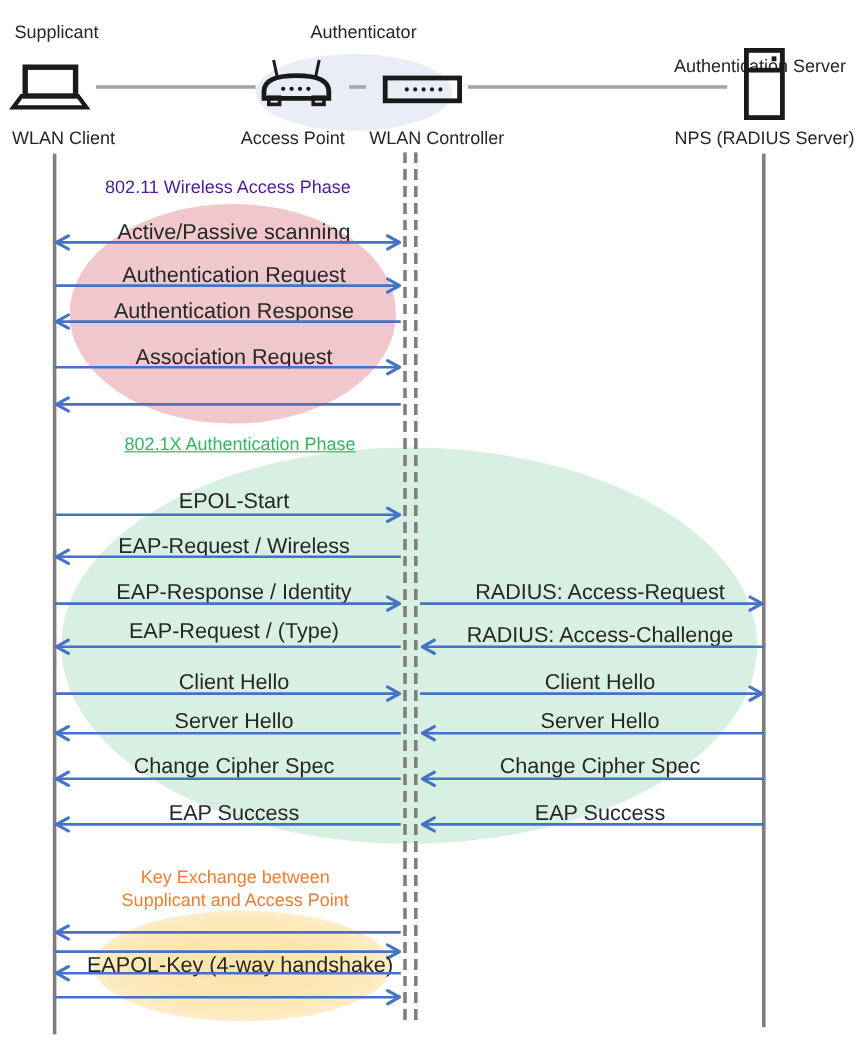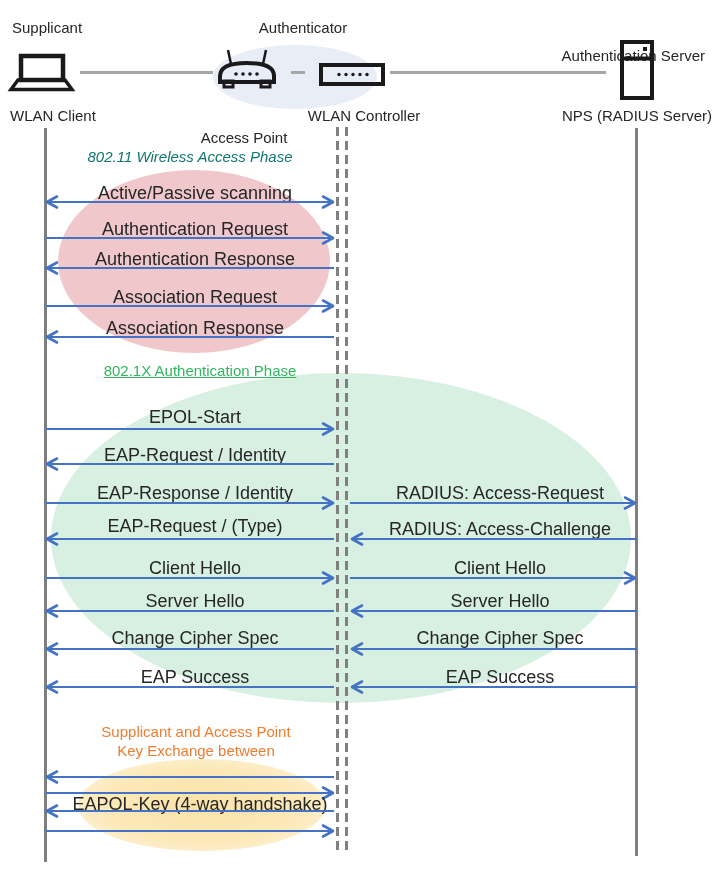--- a/index.html
+++ b/index.html
@@ -11,21 +11,21 @@
   .el-phase2{left:51px;top:373px;width:580px;height:330px;background:#D7F0E1;}
   .el-phase3{left:78px;top:759px;width:248px;height:92px;
              background:radial-gradient(ellipse at center,#FBE3A9 0%,#FCE8B8 55%,#FEF5DC 90%,#FFFBEF 100%);}
   .role{position:absolute;top:19px;font-size:15px;white-space:nowrap;}
   .devlbl{position:absolute;top:107px;font-size:15px;white-space:nowrap;text-align:center;}
   .conn{position:absolute;top:71px;height:3px;background:#A6A6A6;}
   .lifeline{position:absolute;width:3px;background:#7F7F7F;}
   .lifedash{position:absolute;width:3px;
             background:repeating-linear-gradient(to bottom,#808080 0px,#808080 9px,transparent 9px,transparent 14px);}
   .ptitle{position:absolute;font-size:15px;text-align:center;white-space:nowrap;line-height:19px;}
-  .t-red{color:#0f766e;font-style:italic;}
+  .t-red{color:#4c1d95;}
   .t-green{color:#33B560;}
   .t-orange{color:#ED7D31;}
   .msg-label{position:absolute;font-size:18px;text-align:center;white-space:nowrap;height:17px;}
   .lspan{left:50px;width:290px;}
   .rspan{left:355px;width:290px;}
   .arr{position:absolute;overflow:visible;}
   .sh{stroke:#4472C4;stroke-width:2.2;}
   .hd{stroke:#4472C4;stroke-width:2.6;fill:none;stroke-linecap:round;stroke-linejoin:round;}
   .icon{position:absolute;}
   .icon svg{display:block;overflow:visible;}
@@ -80,34 +80,34 @@
   </div>
   <div class="icon" style="left:620px;top:40px;">
     <svg width="34" height="60" viewBox="0 0 34 60">
       <rect class="ic" x="2" y="2" width="30" height="56" stroke-width="4" fill="#fff"></rect>
       <line class="ic" x1="2" y1="18.5" x2="32" y2="18.5" stroke-width="4"></line>
       <rect x="23" y="7" width="4" height="4" fill="#1a1a1a"></rect>
     </svg>
   </div>
 
   <div class="devlbl" style="left:10px;">WLAN Client</div>
-  <div class="devlbl" style="left:184px;width:120px;margin-top:22px;">Access Point</div>
+  <div class="devlbl" style="left:184px;width:120px;">Access Point</div>
   <div class="devlbl" style="left:304px;width:120px;">WLAN Controller</div>
   <div class="devlbl" style="left:557px;width:160px;">NPS (RADIUS Server)</div>
 
   <div class="lifeline" style="left:44px;top:128px;height:734px;"></div>
   <div class="lifedash" style="left:336px;top:127px;height:728px;"></div>
   <div class="lifedash" style="left:345px;top:127px;height:728px;"></div>
   <div class="lifeline" style="left:635px;top:128px;height:728px;"></div>
 
   <div class="ptitle t-red" style="left:45px;top:147px;width:290px;">802.11 Wireless Access Phase</div>
   <div class="ptitle t-green" style="left:50px;top:361px;width:300px;text-decoration:underline;">802.1X Authentication Phase</div>
   <div class="ptitle t-orange" style="left:46px;top:722px;width:300px;">
+    <div>Key Exchange between</div>
     <div>Supplicant and Access Point</div>
-    <div>Key Exchange between</div>
   </div>
 
   <div class="msg-label lspan" style="top:183px;">Active/Passive scanning</div>
   <svg class="arr" style="left:45px;top:195px;" width="290" height="14">
     <line class="sh" x1="2" y1="7" x2="288" y2="7"></line>
       <path class="hd" d="M12 1.5 L2 7 L12 12.5"></path>
       <path class="hd" d="M278 1.5 L288 7 L278 12.5"></path>
   </svg>
 
   <div class="msg-label lspan" style="top:219px;">Authentication Request</div>
@@ -121,33 +121,32 @@
     <line class="sh" x1="2" y1="7" x2="289" y2="7"></line>
       <path class="hd" d="M12 1.5 L2 7 L12 12.5"></path>
   </svg>
 
   <div class="msg-label lspan" style="top:287px;">Association Request</div>
   <svg class="arr" style="left:45px;top:299px;" width="290" height="14">
     <line class="sh" x1="1" y1="7" x2="288" y2="7"></line>
       <path class="hd" d="M278 1.5 L288 7 L278 12.5"></path>
   </svg>
 
-  <div class="msg-label lspan" style="top:318px;">Association Response</div>
   <svg class="arr" style="left:45px;top:330px;" width="290" height="14">
     <line class="sh" x1="2" y1="7" x2="289" y2="7"></line>
       <path class="hd" d="M12 1.5 L2 7 L12 12.5"></path>
   </svg>
 
   <div class="msg-label lspan" style="top:407px;">EPOL-Start</div>
   <svg class="arr" style="left:45px;top:422px;" width="290" height="14">
     <line class="sh" x1="1" y1="7" x2="288" y2="7"></line>
       <path class="hd" d="M278 1.5 L288 7 L278 12.5"></path>
   </svg>
 
-  <div class="msg-label lspan" style="top:445px;">EAP-Request / Identity</div>
+  <div class="msg-label lspan" style="top:445px;">EAP-Request / Wireless</div>
   <svg class="arr" style="left:45px;top:457px;" width="290" height="14">
     <line class="sh" x1="2" y1="7" x2="289" y2="7"></line>
       <path class="hd" d="M12 1.5 L2 7 L12 12.5"></path>
   </svg>
 
   <div class="msg-label lspan" style="top:483px;">EAP-Response / Identity</div>
   <svg class="arr" style="left:45px;top:496px;" width="290" height="14">
     <line class="sh" x1="1" y1="7" x2="288" y2="7"></line>
       <path class="hd" d="M278 1.5 L288 7 L278 12.5"></path>
   </svg>

